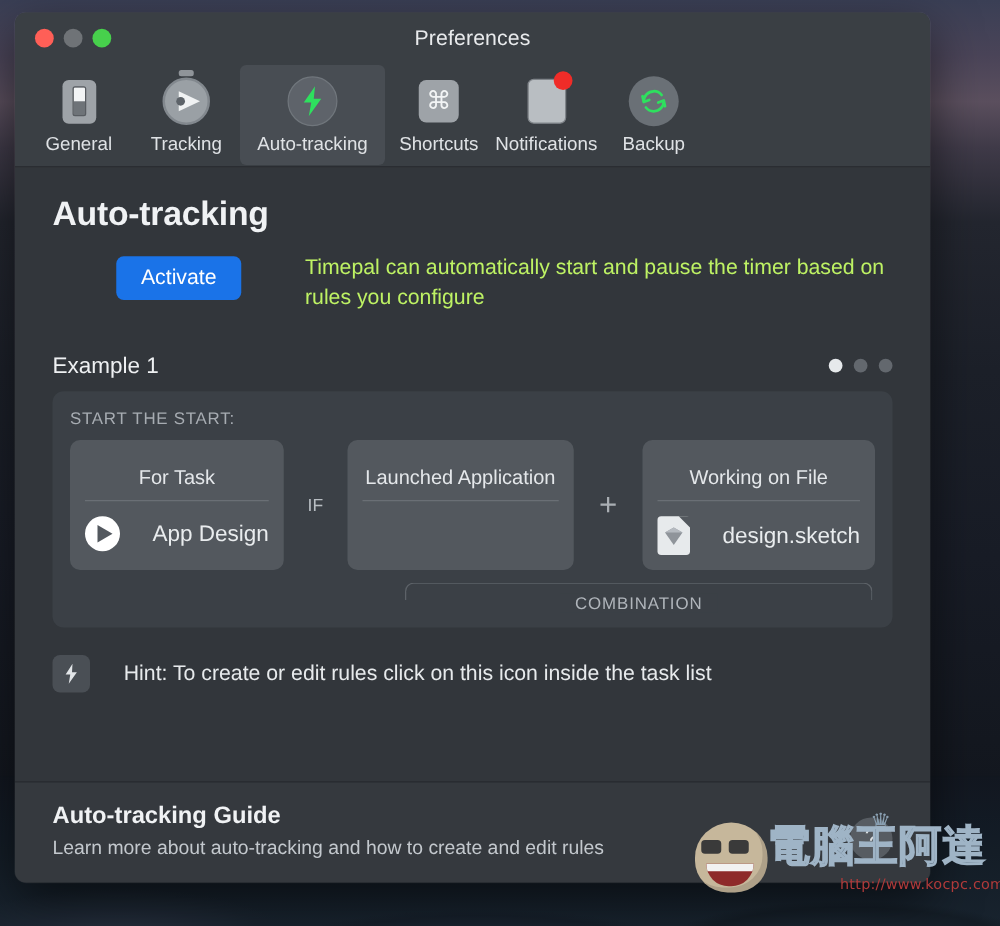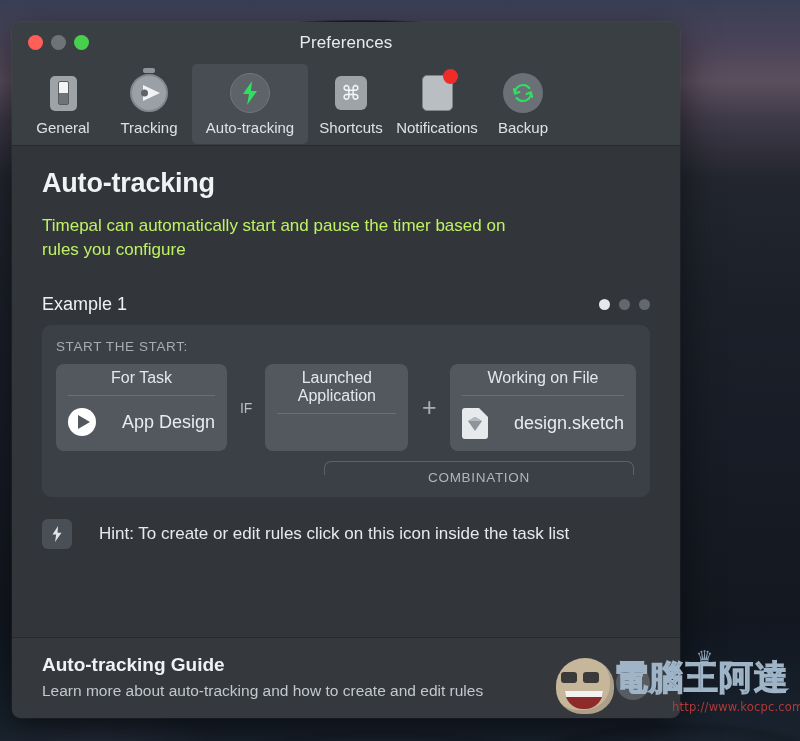--- a/index.html
+++ b/index.html
@@ -38,22 +38,22 @@
       radial-gradient(ellipse 200px 60px at 12% 110%, #2a3442 0%, #1b2430 60%, transparent 70%),
       radial-gradient(ellipse 240px 50px at 48% 118%, #243040 0%, #18202c 60%, transparent 70%),
       radial-gradient(ellipse 220px 55px at 85% 115%, #222d3c 0%, #161e28 60%, transparent 70%),
       linear-gradient(180deg, #121821 0%, #1a2430 100%);
     opacity: .95;
   }
 
   
   #window {
     position: absolute;
-    left: 12px; top: 22px;
-    width: 668px; height: 696px;
+    left: 12px; top: 10px;
+    width: 732px; height: 696px;
     background: #32363b;
     border-radius: 9px;
     box-shadow: 0 14px 40px rgba(0,0,0,.55), 0 0 0 0.5px rgba(255,255,255,.10);
     overflow: hidden;
     display: flex; flex-direction: column;
   }
 
   
   #toolbar {
     background: #3a3f44;
@@ -191,21 +191,21 @@
     padding: 14px 14px 12px 14px;
     position: relative;
   }
   #rule-panel-title {
     color: #a7acb2; font-size: 13.5px; letter-spacing: .6px;
     margin-bottom: 10px;
   }
   #rule-row { display: flex; align-items: stretch; }
   .rule-card {
     background: #53585e; border-radius: 8px;
-    padding: 5px 12px 12px 12px;
+    padding: 22px 12px 12px 12px;
     display: flex; flex-direction: column; align-items: center;
     justify-content: flex-start;
   }
   .rule-card.card-task { width: 192px; }
   .rule-card.card-app  { width: 205px; }
   .rule-card.card-file { width: 202px; }
   .rc-head {
     color: #e4e7ea; font-size: 16px; padding-bottom: 8px;
     border-bottom: 1px solid #6a6f75; width: 100%;
     text-align: center;
@@ -406,20 +406,23 @@
       </div>
 
     </div>
   </div>
 
   <div id="content">
 
     <div id="page-title">Auto-tracking</div>
 
     <div id="top-row">
+      <div id="activate-wrap">
+        <button id="activate-btn">Activate</button>
+      </div>
       <div id="intro-text">Timepal can automatically start and pause the timer based on rules you configure</div>
     </div>
 
     <div id="example-row">
       <div id="example-label">Example 1</div>
       <div id="page-dots">
         <span class="pdot active"></span>
         <span class="pdot"></span>
         <span class="pdot"></span>
       </div>

